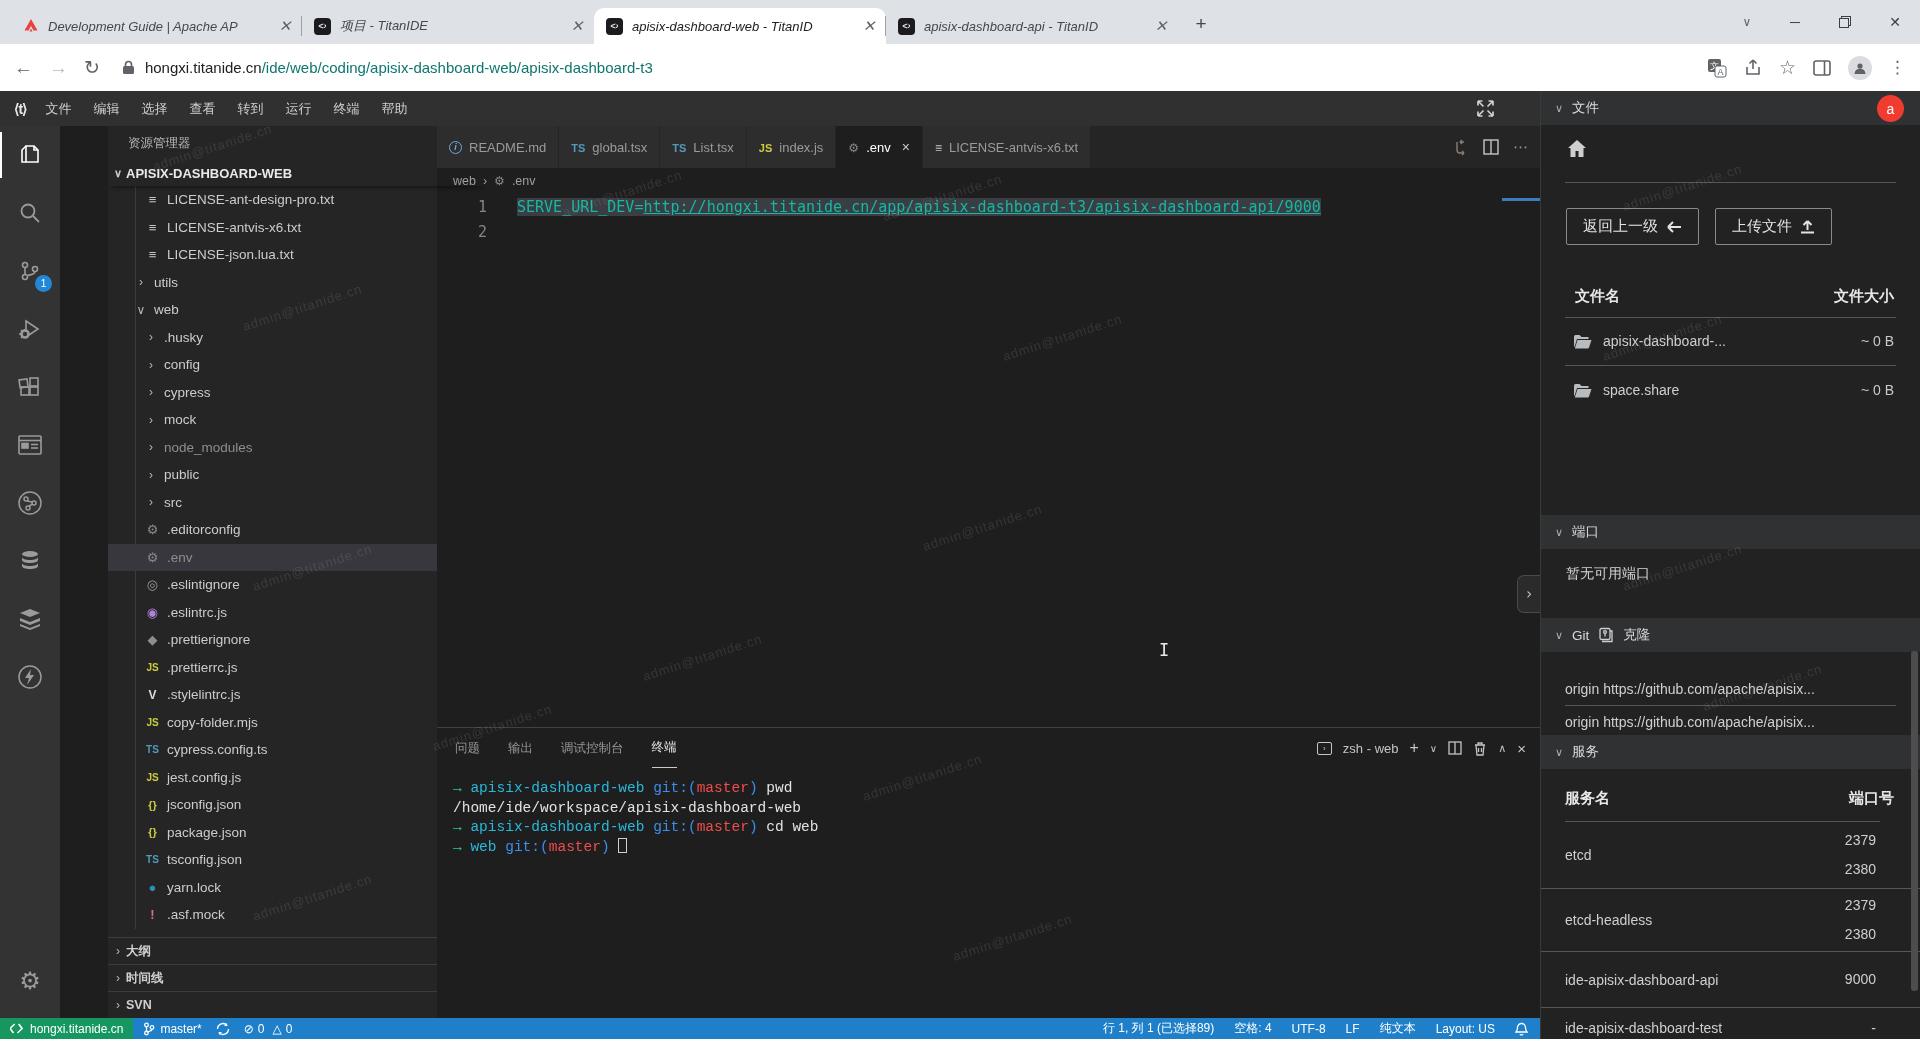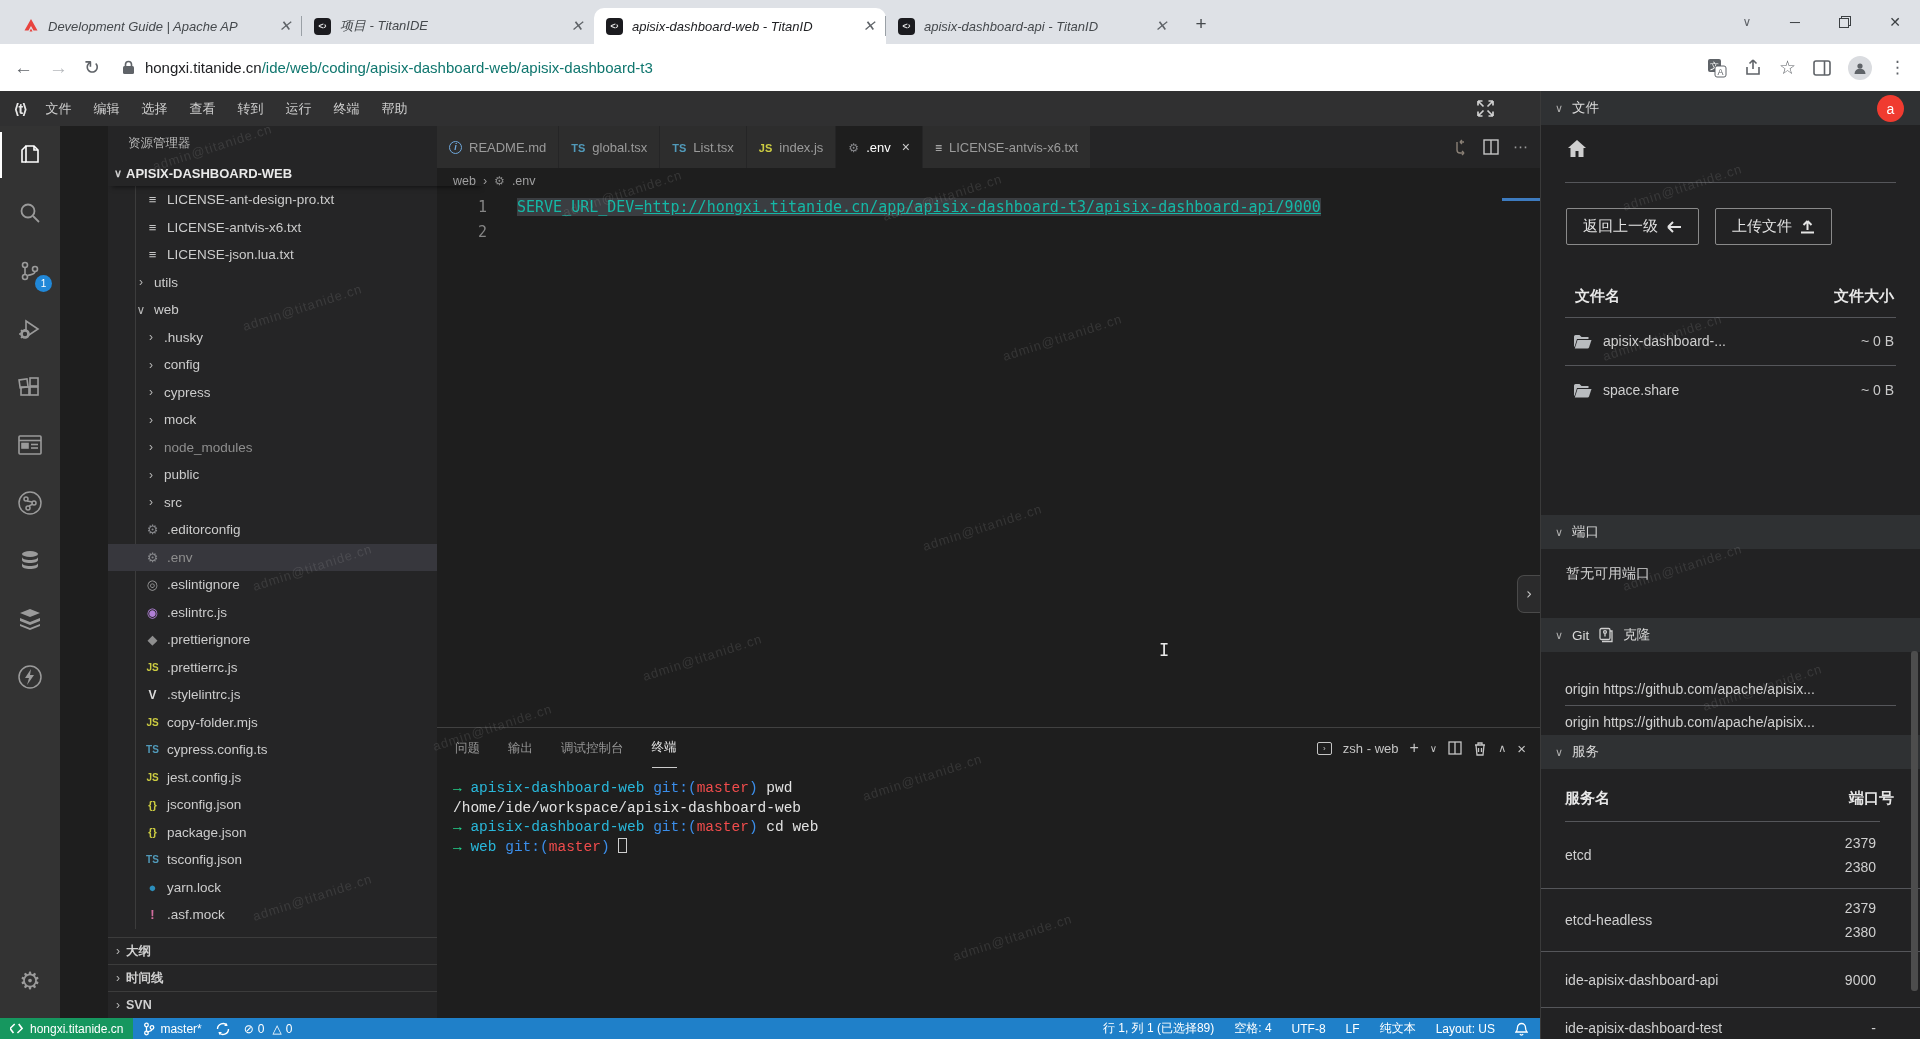--- a/index.html
+++ b/index.html
@@ -99,21 +99,21 @@
   .avatar-red { position:absolute; right:16px; top:4px; width:27px; height:27px; border-radius:50%; background:#f03b30; color:#fff; display:flex; align-items:center; justify-content:center; font-size:14px; }
   .hr { position:absolute; left:24px; right:24px; height:1px; background:#55565a; }
   .rbtn { display:inline-flex; align-items:center; gap:8px; border:1px solid #8a8a8a; border-radius:2px; height:37px; padding:0 16px; font-size:15px; color:#e3e3e3; background:transparent; }
   .rcols { display:flex; justify-content:space-between; padding:0 26px 0 34px; font-weight:bold; font-size:15px; color:#e8e8e8; }
   .rfrow { display:flex; align-items:center; gap:11px; padding:0 26px 0 32px; height:40px; }
   .rfrow .nm { flex:1; white-space:nowrap; overflow:hidden; }
   .rfrow .sz { color:#c9c9c9; }
   .remote { padding:0 24px; color:#d0d0d0; white-space:nowrap; overflow:hidden; height:26px; line-height:26px; }
   .svcrow { position:absolute; left:0; right:0; display:flex; align-items:center; padding:0 44px 0 24px; border-bottom:1px solid #55565a; margin:0 0; }
   .svcrow .nm { flex:1; }
-  .svcports { text-align:left; line-height:24px; }
+  .svcports { text-align:left; line-height:29px; }
   .rscroll { position:absolute; right:2px; top:560px; width:7px; height:340px; background:#4d4d4d; border-radius:3px; }
 
   
   .statusbar { position:absolute; left:0; bottom:0; width:1540px; height:21px; background:#1f80c9; display:flex; align-items:center; color:#ffffff; font-size:12px; }
   .st-remote { height:100%; background:#16975f; display:flex; align-items:center; gap:6px; padding:0 10px; }
   .st-left { display:flex; align-items:center; gap:14px; padding-left:10px; }
   .st-right { margin-left:auto; display:flex; align-items:center; gap:20px; padding-right:12px; }
 
   .wm { position:absolute; color:rgba(190,190,190,0.15); font-size:13px; letter-spacing:1px; transform:rotate(-18deg); pointer-events:none; white-space:nowrap; z-index:50; }
   svg { display:block; }

